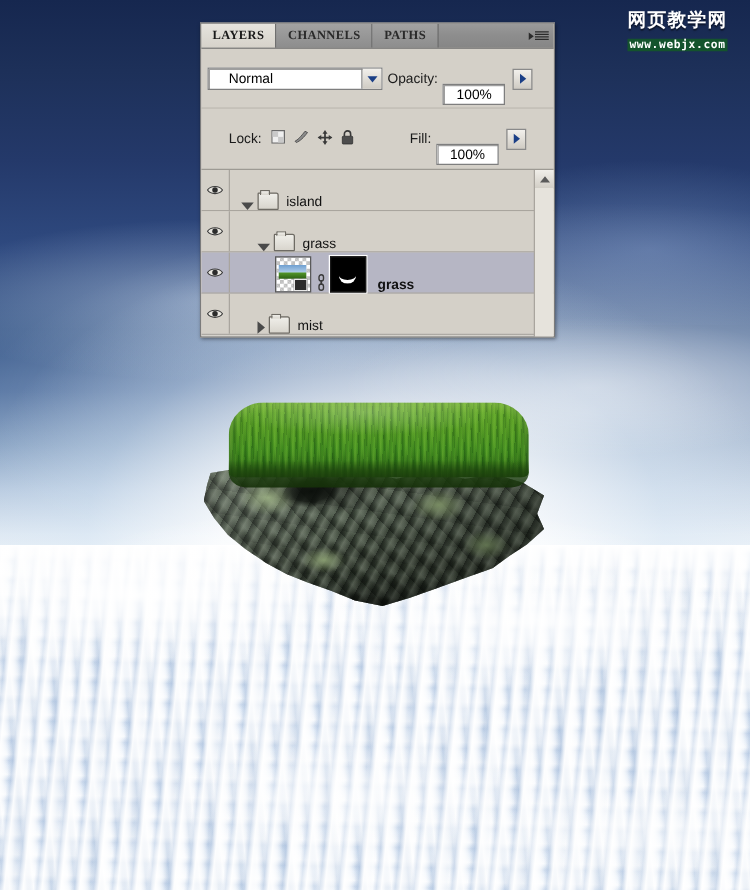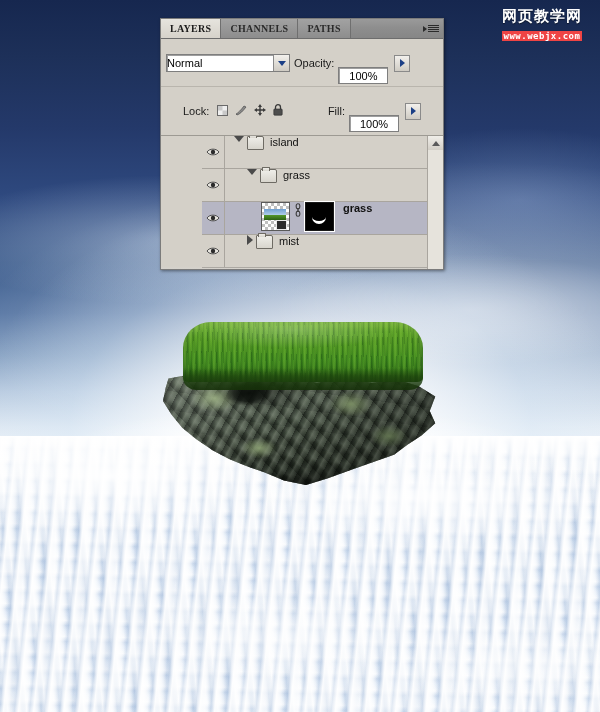--- a/index.html
+++ b/index.html
@@ -178,21 +178,21 @@
   .blendrow{
     display:flex;align-items:center;gap:4px;
     padding:3px 5px 2px 5px;
     background:#d4d0c8;
     border-bottom:1px solid #b9b5ad;
   }
   .blendselect{
     position:relative;width:122px;height:16px;
     background:#fff;border:1px solid #7e7e7e;
     display:flex;align-items:center;
-    padding-left:0;font-size:11px;color:#000;
+    padding-left:16px;font-size:11px;color:#000;
     box-shadow:inset 1px 1px 0 #9e9e9e;
   }
   .blendselect .arrowbox{
     position:absolute;right:0;top:0;width:15px;height:100%;
     background:linear-gradient(to bottom,#f2f0ec 0%,#cfcbc3 100%);
     border-left:1px solid #8a8a8a;
     display:flex;align-items:center;justify-content:center;
   }
   .caret-down{width:0;height:0;border-left:4px solid transparent;border-right:4px solid transparent;border-top:5px solid #1b3f86;}
   .lbl{font-size:11px;color:#1a1a1a;}
@@ -216,25 +216,24 @@
     border-bottom:1px solid #9d9a93;
   }
   .lock-icons{display:flex;align-items:center;gap:7px;margin-left:2px;}
   .fill-group{margin-left:auto;display:flex;align-items:center;gap:4px;}
 
   
   .layerlist{
     position:relative;background:#d4d0c8;height:164px;overflow:hidden;
   }
   .layerrow{
-    position:relative;display:flex;align-items:flex-start;height:32px;
+    position:relative;display:flex;align-items:flex-end;height:32px;
     border-bottom:1px solid #a9a59e;
     background:#d4d0c8;
     padding-right:8px;
-    margin-left:41px;
   }
   .layerrow.selected{background:#b6b6c4;}
   .eyecell{
     width:22px;height:100%;display:flex;align-items:center;justify-content:center;
     border-right:1px solid #a9a59e;flex:0 0 22px;
   }
   .tri{width:0;height:0;border-left:5px solid transparent;border-right:5px solid transparent;border-top:6px solid #4a4a4a;margin-right:3px;}
   .tri.collapsed{border-left:6px solid #4a4a4a;border-top:5px solid transparent;border-bottom:5px solid transparent;border-right:0;}
   .folder{
     width:15px;height:12px;background:linear-gradient(to bottom,#efeee9 0%,#d8d5cd 100%);
@@ -300,21 +299,21 @@
     user-select:none;
   }
   .wm-cn{
     font-size:15px;font-weight:bold;color:#ffffff;letter-spacing:1px;
     font-family:"DejaVu Sans", sans-serif;line-height:1.05;
     text-shadow:0 1px 1px rgba(0,0,0,0.5);
     text-align:center;
   }
   .wm-url{
     margin-top:1px;font-size:9px;font-weight:bold;letter-spacing:0.5px;
-    color:#ffffff;background:#ef4444;display:inline-block;padding:0 2px;
+    color:#ffffff;background:#14532d;display:inline-block;padding:0 2px;
     font-family:"DejaVu Sans Mono", monospace;
   }
 </style>
 </head>
 <body>
 
 <div id="scene">
   <div class="sky"></div>
   <div class="haze haze1"></div>
   <div class="haze haze2"></div>

